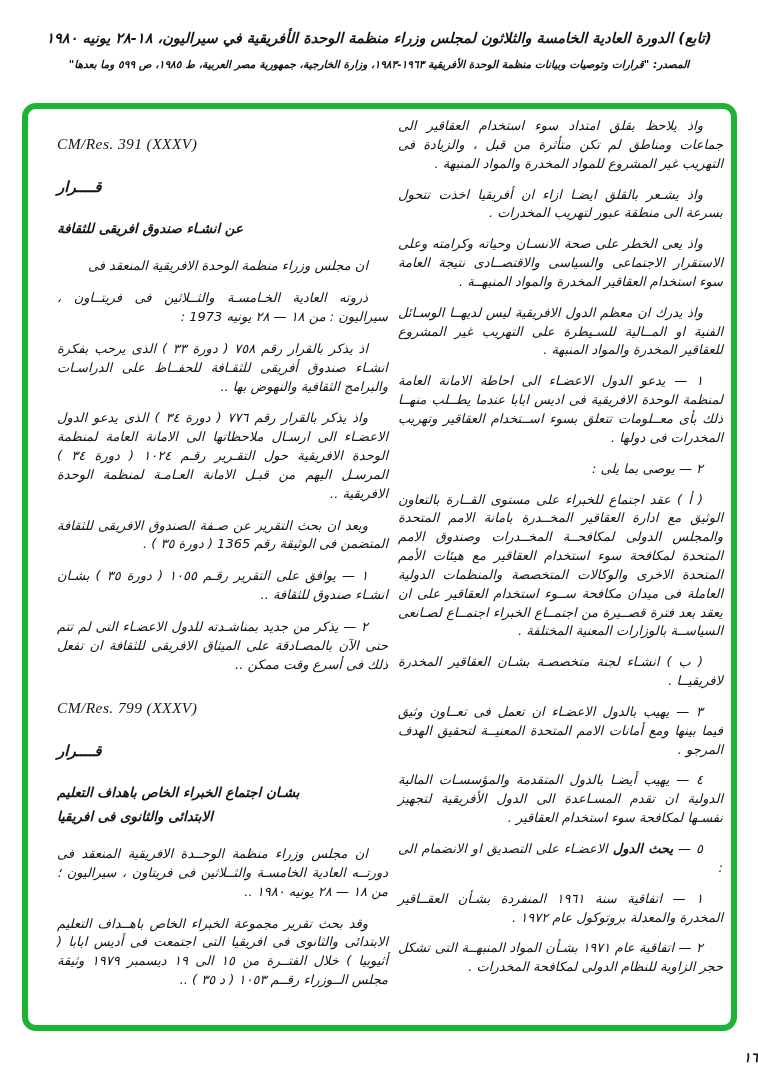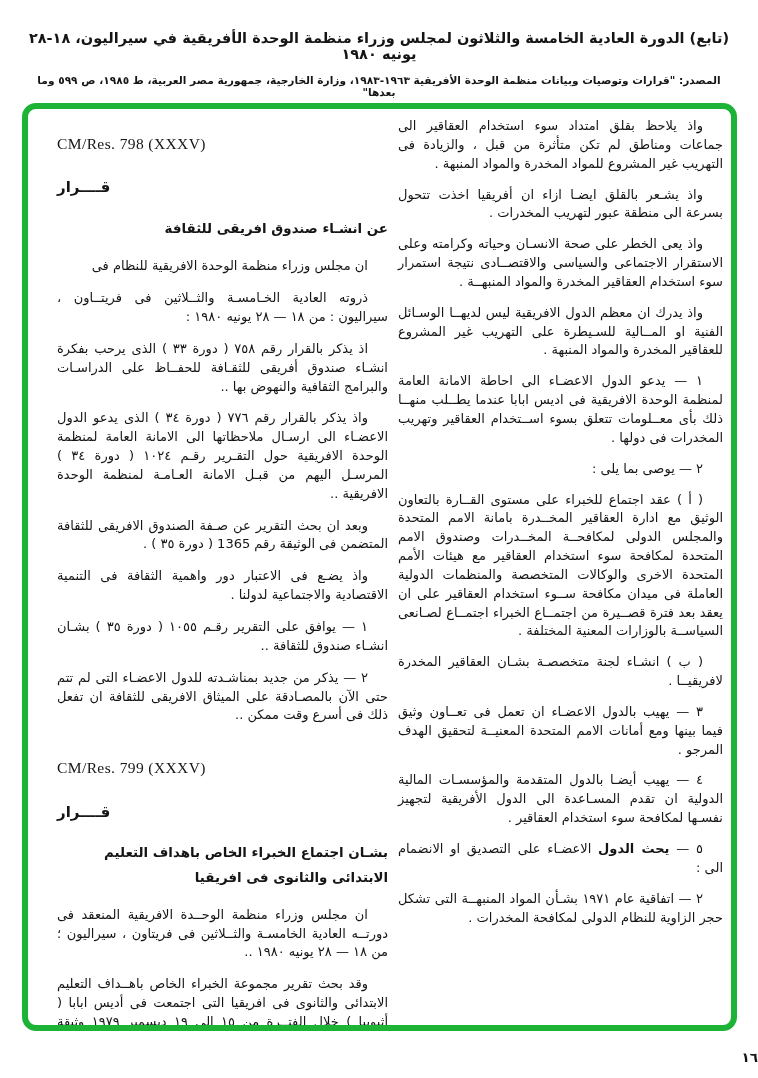--- a/index.html
+++ b/index.html
@@ -1,19 +1,19 @@
 <!DOCTYPE html>
 <html lang="ar"><head>
 <meta charset="utf-8">
 <style>
   * { margin:0; padding:0; box-sizing:border-box; }
   html,body { background:#ffffff; }
   .page {
     position:relative; width:758px; height:1078px; background:#ffffff;
-    font-family:"DejaVu Sans", sans-serif; color:#151515; overflow:hidden;
+    font-family:"DejaVu Sans", sans-serif; color:#151515; overflow:hidden;font-style:italic;
   }
   .header {
     position:absolute; top:30px; left:20px; right:20px;
     direction:rtl; text-align:center;
   }
   .header-line1 { font-size:14.5px; font-weight:bold; letter-spacing:0.2px; }
   .header-line2 { font-size:10.6px; font-weight:bold; margin-top:12px; }
   .frame {
     position:absolute; top:103px; left:22px; width:715px; height:928px;
     border:6px solid #6d28d9; border-radius:14px;
@@ -28,22 +28,22 @@
   .col-left  { flex:1; padding-top:6px; }
   .para { text-indent:20px; margin-bottom:12px; }
   .col-left .para { margin-bottom:13px; }
   .res-num {
     direction:ltr; text-align:left;
     font-family:"Liberation Serif", serif;
     font-size:15.5px; letter-spacing:0.4px;
     margin:10px 0 22px 0; font-weight:normal;
   }
   .res-title { text-align:left; font-weight:bold; font-size:15px; margin-bottom:18px; }
-  .res-subtitle { text-align:right; font-weight:bold; font-size:13.4px; line-height:1.8; margin-bottom:16px; }
-  .res-block-2 { margin-top:32px; }
+  .res-subtitle { text-align:left; font-weight:bold; font-size:13.4px; line-height:1.8; margin-bottom:16px; }
+  .res-block-2 { margin-top:22px; }
   .bold-inline { font-weight:bold; }
   .footer {
     position:absolute; bottom:13px; left:0; right:0;
     text-align:right; font-weight:bold; font-size:13.5px;
   }
 </style>
 </head>
 <body>
 
 <div class="page">
@@ -52,43 +52,43 @@
     <div class="header-line1">(تابع) الدورة العادية الخامسة والثلاثون لمجلس وزراء منظمة الوحدة الأفريقية في سيراليون، ١٨-٢٨ يونيه ١٩٨٠</div>
     <div class="header-line2">المصدر: "قرارات وتوصيات وبيانات منظمة الوحدة الأفريقية ١٩٦٣-١٩٨٣، وزارة الخارجية، جمهورية مصر العربية، ط ١٩٨٥، ص ٥٩٩ وما بعدها"</div>
   </div>
 
   <div class="frame" style="border-color: rgb(29, 179, 54);">
     <div class="columns">
 
       <section class="col col-right">
         <p class="para">واذ يلاحظ بقلق امتداد سوء استخدام العقاقير الى جماعات ومناطق لم تكن متأثرة من قبل ، والزيادة فى التهريب غير المشروع للمواد المخدرة والمواد المنبهة .</p>
         <p class="para">واذ يشـعر بالقلق ايضـا ازاء ان أفريقيا اخذت تتحول بسرعة الى منطقة عبور لتهريب المخدرات .</p>
-        <p class="para">واذ يعى الخطر على صحة الانسـان وحياته وكرامته وعلى الاستقرار الاجتماعى والسياسى والاقتصــادى نتيجة استمرار سوء استخدام العقاقير المخدرة والمواد المنبهــة .</p>
+        <p class="para">واذ يعى الخطر على صحة الانسـان وحياته وكرامته وعلى الاستقرار الاجتماعى والسياسى والاقتصــادى نتيجة العامة سوء استخدام العقاقير المخدرة والمواد المنبهــة .</p>
         <p class="para">واذ يدرك ان معظم الدول الافريقية ليس لديهــا الوسـائل الفنية او المــالية للسـيطرة على التهريب غير المشروع للعقاقير المخدرة والمواد المنبهة .</p>
         <p class="para">١ — يدعو الدول الاعضـاء الى احاطة الامانة العامة لمنظمة الوحدة الافريقية فى اديس ابابا عندما يطــلب منهــا ذلك بأى معــلومات تتعلق بسوء اســتخدام العقاقير وتهريب المخدرات فى دولها .</p>
         <p class="para">٢ — يوصى بما يلى :</p>
         <p class="para">( أ ) عقد اجتماع للخبراء على مستوى القــارة بالتعاون الوثيق مع ادارة العقاقير المخــدرة بامانة الامم المتحدة والمجلس الدولى لمكافحــة المخــدرات وصندوق الامم المتحدة لمكافحة سوء استخدام العقاقير مع هيئات الأمم المتحدة الاخرى والوكالات المتخصصة والمنظمات الدولية العاملة فى ميدان مكافحة ســوء استخدام العقاقير على ان يعقد بعد فترة قصــيرة من اجتمــاع الخبراء اجتمــاع لصـانعى السياســة بالوزارات المعنية المختلفة .</p>
         <p class="para">( ب ) انشـاء لجنة متخصصـة بشـان العقاقير المخدرة لافريقيــا .</p>
         <p class="para">٣ — يهيب بالدول الاعضـاء ان تعمل فى تعــاون وثيق فيما بينها ومع أمانات الامم المتحدة المعنيــة لتحقيق الهدف المرجو .</p>
         <p class="para">٤ — يهيب أيضـا بالدول المتقدمة والمؤسسـات المالية الدولية ان تقدم المسـاعدة الى الدول الأفريقية لتجهيز نفسـها لمكافحة سوء استخدام العقاقير .</p>
         <p class="para"><span>٥ — </span><span class="bold-inline">يحث الدول</span><span> الاعضـاء على التصديق او الانضمام الى :</span></p>
+        <p class="para">١ — اتفاقية سنة ١٩٦١ المنفردة بشـأن العقــاقير المخدرة والمعدلة بروتوكول عام ١٩٧٢ .</p>
         <p class="para">٢ — اتفاقية عام ١٩٧١ بشـأن المواد المنبهــة التى تشكل حجر الزاوية للنظام الدولى لمكافحة المخدرات .</p>
       </section>
 
       <section class="col col-left">
         <div>
-          <div class="res-num">CM/Res. 798 (XXXV)</div>
+          <div class="res-num">CM/Res. 391 (XXXV)</div>
           <div class="res-title">قــــرار</div>
           <div class="res-subtitle">عن انشـاء صندوق افريقى للثقافة</div>
-          <p class="para">ان مجلس وزراء منظمة الوحدة الافريقية للنظام فى</p>
-          <p class="para">ذروته العادية الخـامسـة والثــلاثين فى فريتــاون ، سيراليون : من ١٨ — ٢٨ يونيه ١٩٨٠ :</p>
+          <p class="para">ان مجلس وزراء منظمة الوحدة الافريقية المنعقد فى</p>
+          <p class="para">ذروته العادية الخـامسـة والثــلاثين فى فريتــاون ، سيراليون : من ١٨ — ٢٨ يونيه 1973 :</p>
           <p class="para">اذ يذكر بالقرار رقم ٧٥٨ ( دورة ٣٣ ) الذى يرحب بفكرة انشـاء صندوق أفريقى للثقـافة للحفــاظ على الدراسـات والبرامج الثقافية والنهوض بها ..</p>
           <p class="para">واذ يذكر بالقرار رقم ٧٧٦ ( دورة ٣٤ ) الذى يدعو الدول الاعضـاء الى ارسـال ملاحظاتها الى الامانة العامة لمنظمة الوحدة الافريقية حول التقـرير رقـم ١٠٢٤ ( دورة ٣٤ ) المرسـل اليهم من قبـل الامانة العـامـة لمنظمة الوحدة الافريقية ..</p>
           <p class="para">وبعد ان بحث التقرير عن صـفة الصندوق الافريقى للثقافة المتضمن فى الوثيقة رقم 1365 ( دورة ٣٥ ) .</p>
-          <p class="para">واذ يضـع فى الاعتبار دور واهمية الثقافة فى التنمية الاقتصادية والاجتماعية لدولنا .</p>
           <p class="para">١ — يوافق على التقرير رقـم ١٠٥٥ ( دورة ٣٥ ) بشـان انشـاء صندوق للثقافة ..</p>
           <p class="para">٢ — يذكر من جديد بمناشـدته للدول الاعضـاء التى لم تتم حتى الآن بالمصـادقة على الميثاق الافريقى للثقافة ان تفعل ذلك فى أسرع وقت ممكن ..</p>
         </div>
 
         <div class="res-block-2">
           <div class="res-num">CM/Res. 799 (XXXV)</div>
           <div class="res-title">قــــرار</div>
           <div class="res-subtitle">
             <div>بشـان اجتماع الخبراء الخاص باهداف التعليم</div>
             <div>الابتدائى والثانوى فى افريقيا</div>

